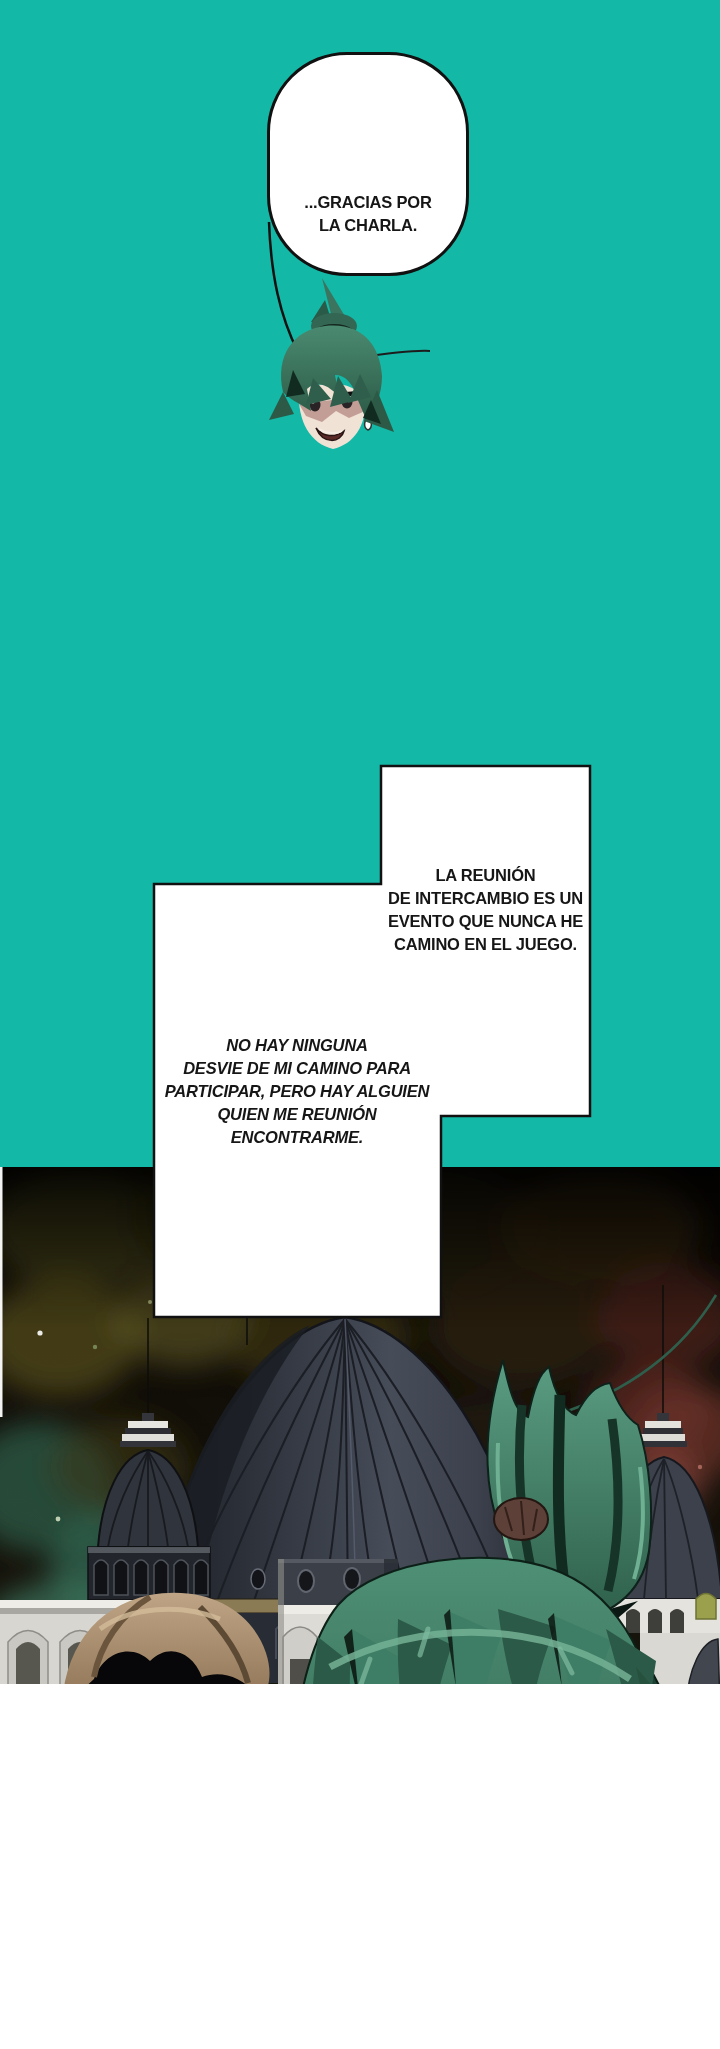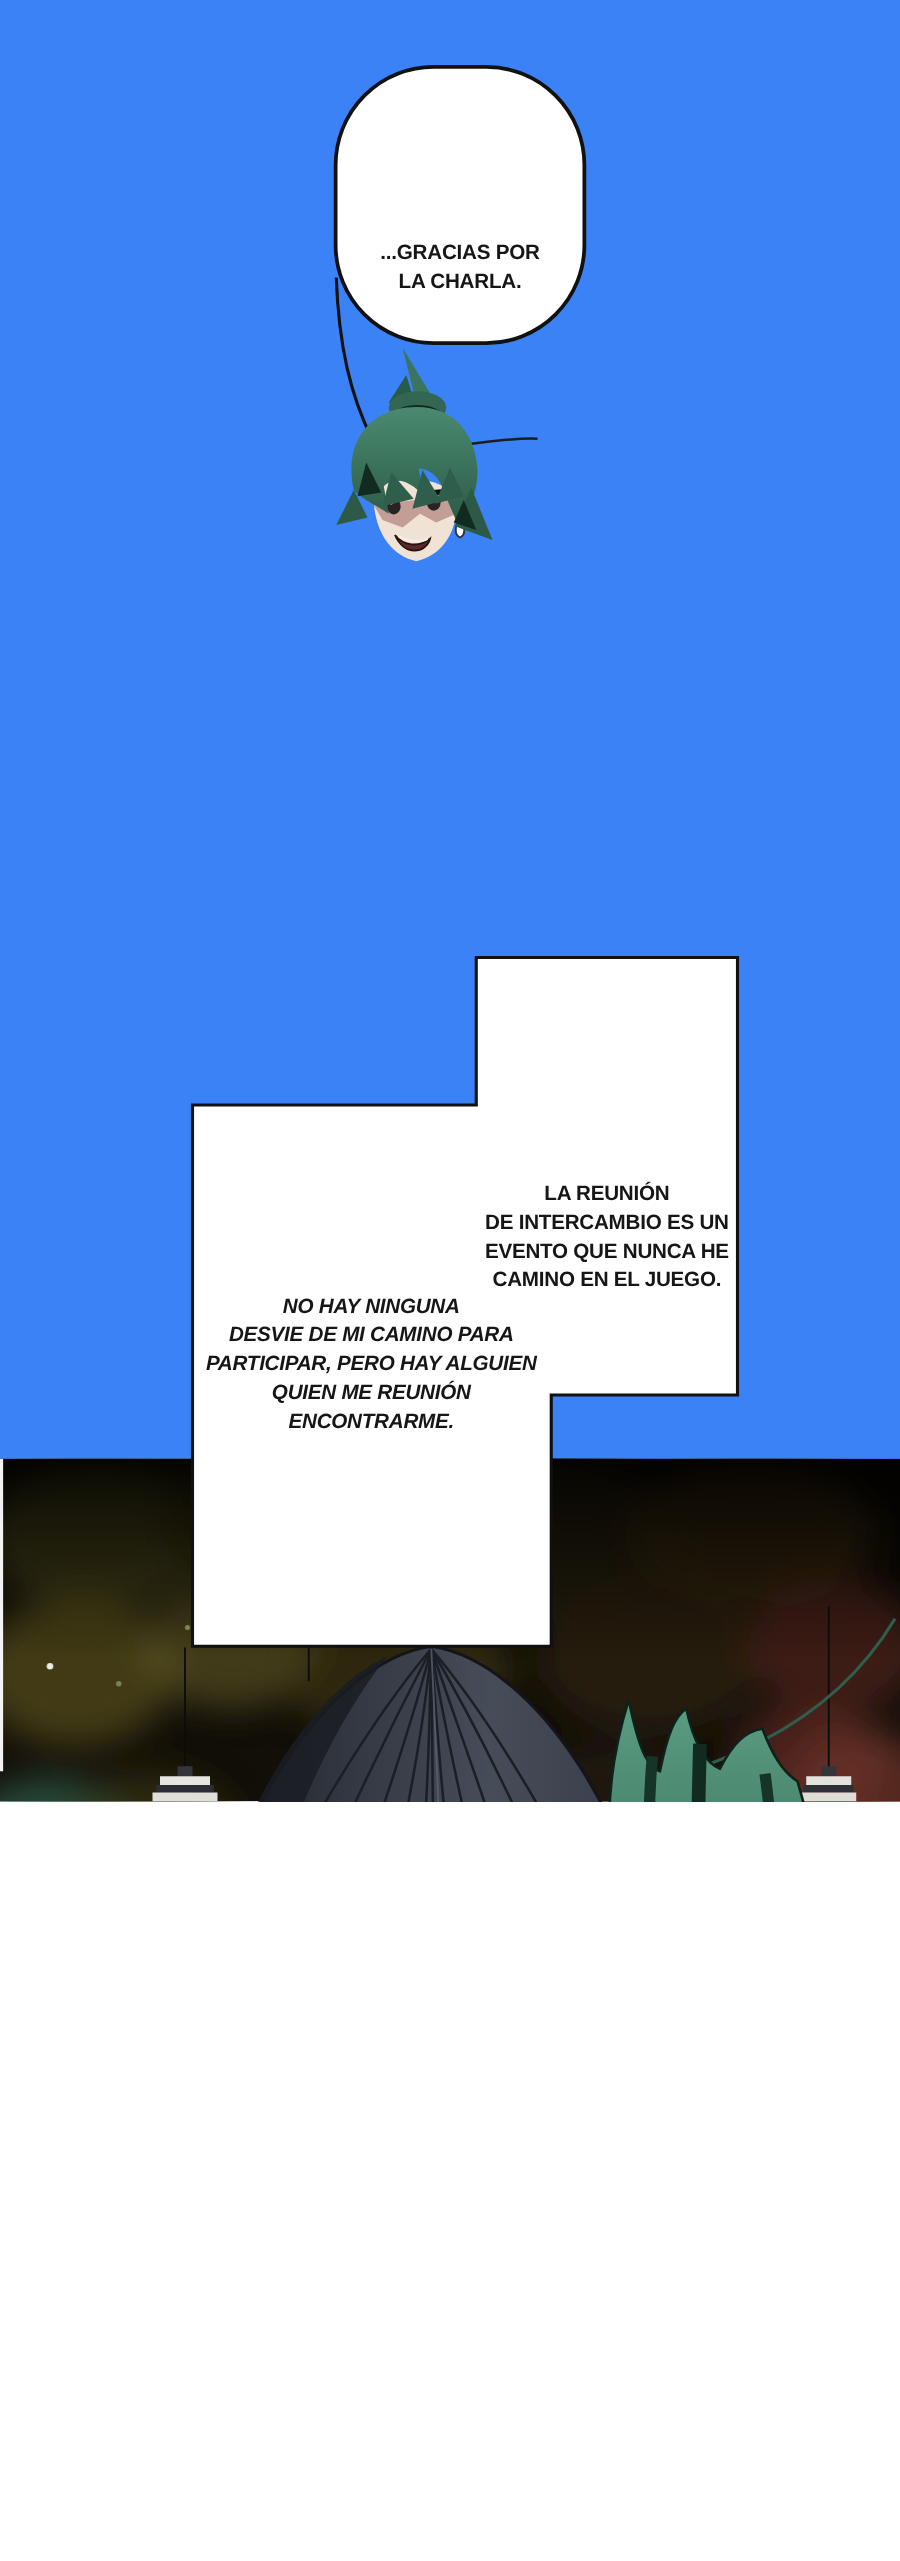--- a/index.html
+++ b/index.html
@@ -1,16 +1,16 @@
 <!DOCTYPE html>
 <html><head>
 <meta charset="utf-8">
 <style>
   html,body{margin:0;padding:0;background:#ffffff;}
-  .page{position:relative;width:720px;height:1441px;background:#3b82f6;overflow:hidden;
+  .page{position:relative;width:720px;height:1684px;background:#14b8a6;overflow:hidden;
         font-family:"Liberation Sans",sans-serif;}
   .abs{position:absolute;}
   .comic-text{font-weight:700;color:#161616;text-align:center;letter-spacing:-0.2px;
               font-family:"Liberation Sans",sans-serif;}
   .bubble{left:267px;top:52px;width:196px;height:218px;border:3px solid #111;
           border-radius:80px;background:#fff;z-index:4;}
   .bubble-text{left:0;right:0;top:136px;font-size:16.5px;line-height:23px;}
   .overlay-svg{left:0;top:0;z-index:3;pointer-events:none;}
   .head-svg{left:253px;top:272px;z-index:4;}
   .panel-svg{left:0;top:1167px;z-index:1;}
@@ -27,21 +27,21 @@
       <div>...GRACIAS POR</div>
       <div>LA CHARLA.</div>
     </div>
   </div>
 
   <svg class="abs overlay-svg" width="720" height="2049" viewBox="0 0 720 2049">
     <path d="M 269 222 C 271 276 280 316 298 352" fill="none" stroke="#111" stroke-width="2.5"></path>
     <path d="M 381 766 L 590 766 L 590 1116 L 441 1116 L 441 1317 L 154 1317 L 154 884 L 381 884 Z" fill="#ffffff" stroke="#111" stroke-width="2.5"></path>
   </svg>
 
-  <div class="abs boxtext comic-text" style="left:381px;top:944px;width:209px;">
+  <div class="abs boxtext comic-text" style="left:381px;top:864px;width:209px;">
     <div>LA REUNIÓN</div>
     <div>DE INTERCAMBIO ES UN</div>
     <div>EVENTO QUE NUNCA HE</div>
     <div>CAMINO EN EL JUEGO.</div>
   </div>
 
   <div class="abs boxtext comic-text" style="left:147px;top:1034px;width:300px;font-style:italic;">
     <div>NO HAY NINGUNA</div>
     <div>DESVIE DE MI CAMINO PARA</div>
     <div>PARTICIPAR, PERO HAY ALGUIEN</div>

